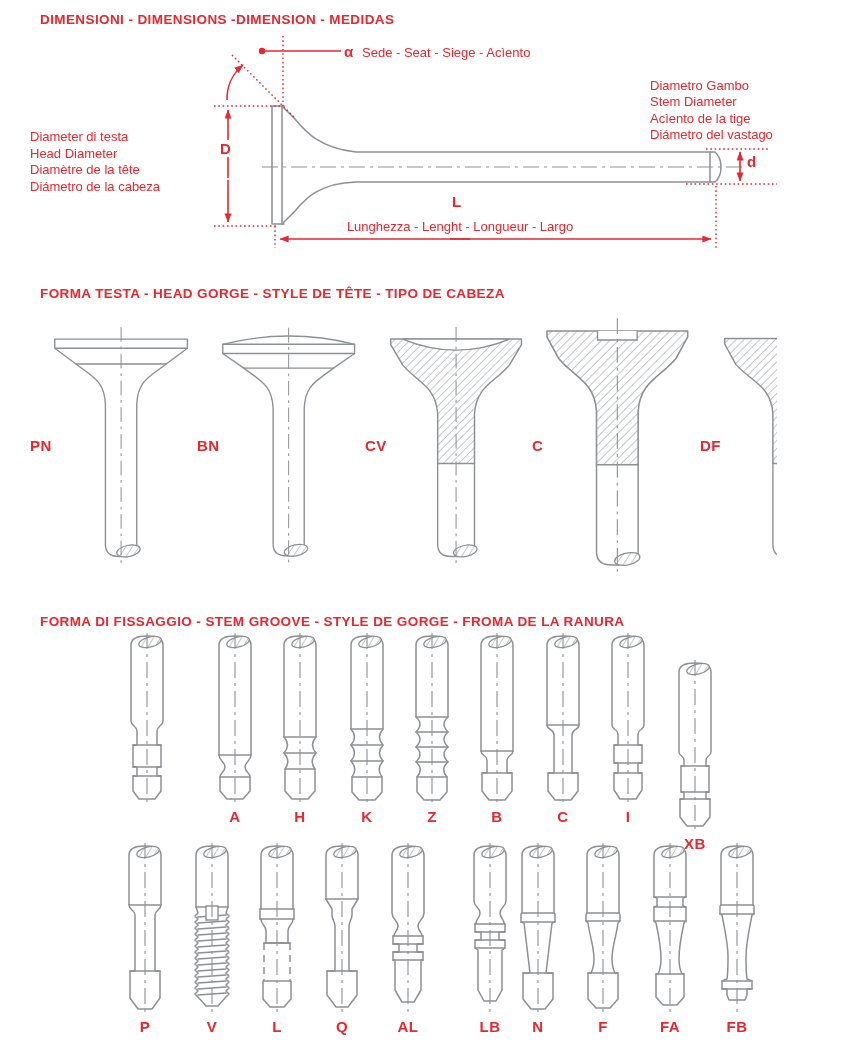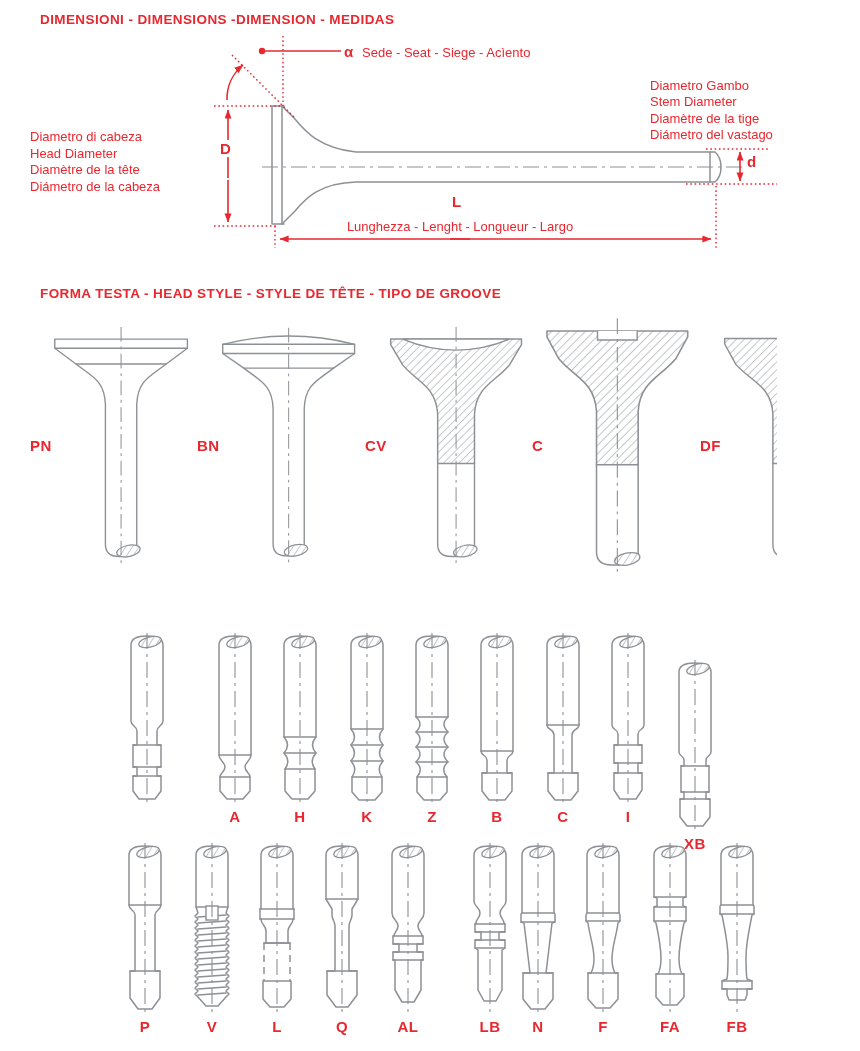--- a/index.html
+++ b/index.html
@@ -75,39 +75,39 @@
       <path class="rsolid" d="M450,209 L711,209" marker-end="url(#ah)"></path>
       <path class="rsolid" d="M740,137 L740,122" marker-end="url(#ah)"></path>
       <path class="rsolid" d="M740,137 L740,151" marker-end="url(#ah)"></path>
     </g>
   </svg>
 
   <div class="abs sym" style="left:344px;top:43px;">α</div>
   <div class="abs ann" style="left:362px;top:45px;">Sede - Seat - Siege - Acìento</div>
 
   <div class="abs ann-block" style="left:30px;top:129px;width:184px;line-height:16.5px;">
-    <div>Diametro di cabeza</div>
+    <div>Diameter di testa</div>
     <div>Head Diameter</div>
     <div>Diamètre de la tête</div>
     <div>Diámetro de la cabeza</div>
   </div>
   <div class="abs sym sym-bg" style="left:218px;top:140px;">D</div>
 
   <div class="abs ann-block" style="left:650px;top:78px;width:188px;line-height:16.3px;">
     <div>Diametro Gambo</div>
     <div>Stem Diameter</div>
-    <div>Diamètre de la tige</div>
+    <div>Acìento de la tige</div>
     <div>Diámetro del vastago</div>
   </div>
   <div class="abs sym" style="left:747px;top:153px;">d</div>
 
   <div class="abs sym" style="left:452px;top:193px;">L</div>
   <div class="abs ann" style="left:270px;top:219px;width:380px;text-align:center;">Lunghezza - Lenght - Longueur - Largo</div>
 
-  <div class="abs sec-title" style="left:40px;top:286px;">FORMA TESTA - HEAD STYLE - STYLE DE TÊTE - TIPO DE GROOVE</div>
+  <div class="abs sec-title" style="left:40px;top:286px;">FORMA TESTA - HEAD GORGE - STYLE DE TÊTE - TIPO DE CABEZA</div>
 
   <div class="head-col" style="left:30px;top:313px;">
     <div class="code">PN</div>
     <svg width="150" height="264" viewBox="0 0 150 264">
       <path class="gw" d="M3,17 L147,17 L147,27 L3,27 Z"></path>
       <path class="g" d="M3,27 L26,44 L124,44 L147,27"></path>
       <path class="g" d="M26,44 C44,58 57,62 58,88 L58,240 C58,249 64,253 73,253 L81,253"></path>
       <path class="g" d="M124,44 C106,58 93,62 92,88 L92,245"></path>
       <ellipse cx="83" cy="247" rx="13" ry="6" transform="rotate(-12 83 247)" fill="url(#hatch)" stroke="#8d9094" stroke-width="1.3"></ellipse>
       <line class="cl" x1="75" y1="4" x2="75" y2="260"></line>
@@ -155,20 +155,21 @@
     <div class="code">DF</div>
     <svg width="150" height="264" viewBox="0 0 150 264">
       <path d="M4,17 L146,17 L146,23 L137,39 L126,42 L132,48 L132,114 C132,126 136,131 140,135 L140,148 L125,148 C119,141 117,132 117,122 L117,58 L111,64 C99,74 97,82 96,98 L96,152 L56,152 L56,98 C54,68 33,64 16,45 L4,23 Z" fill="url(#hatch)" stroke="#8d9094" stroke-width="1.6" stroke-linejoin="round"></path>
       <path class="g" d="M56,152 L56,240 C56,249 62,253 71,253 L79,253"></path>
       <path class="g" d="M96,152 L96,245"></path>
       <ellipse cx="86" cy="247" rx="13" ry="6" transform="rotate(-12 86 247)" fill="url(#hatch)" stroke="#8d9094" stroke-width="1.3"></ellipse>
       <line class="cl" x1="75" y1="4" x2="75" y2="260"></line>
     </svg>
   </div>
 
+  <div class="abs sec-title" style="left:40px;top:614px;">FORMA DI FISSAGGIO - STEM GROOVE - STYLE DE GORGE - FROMA DE LA RANURA</div>
 
   <div class="stem-col" style="left:117px;top:633px;gap:36px;">
     <svg width="60" height="172" viewBox="0 0 60 172">
       <path class="gw" d="M14,12 C14,5 20,3 30,3 C40,3 46,6 46,12 L46,88 C46,93 40,93 40,98 L40,112 L44,112 L44,134 L40,134 L40,143 L44,143 L44,158 L38,166 L22,166 L16,158 L16,143 L20,143 L20,134 L16,134 L16,112 L20,112 L20,98 C20,93 14,93 14,88 Z"></path>
       <path class="g" d="M16,112 L44,112 M16,134 L44,134 M16,143 L44,143"></path>
       <ellipse cx="33" cy="9" rx="11.5" ry="5" transform="rotate(-14 33 9)" fill="url(#hatch)" stroke="#8d9094" stroke-width="1.2"></ellipse>
       <line class="cl" x1="30" y1="0" x2="30" y2="172"></line>
     </svg>
     <div class="code stem-label">AP</div>
   </div>

